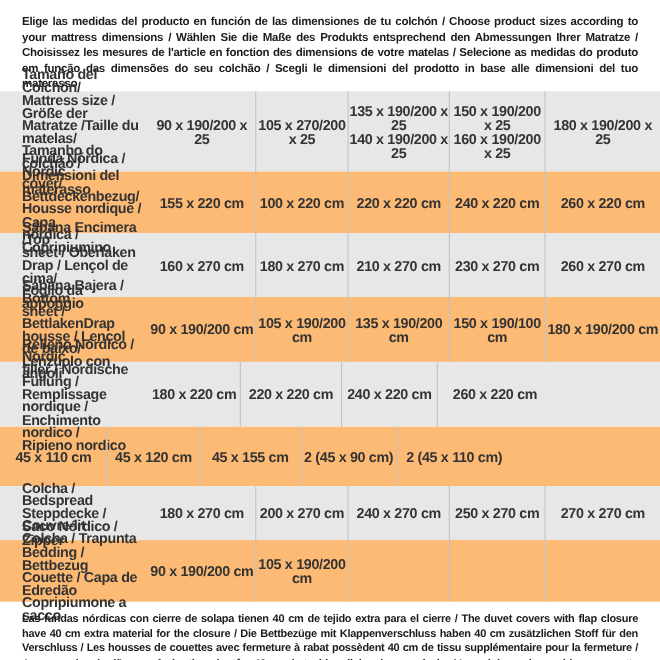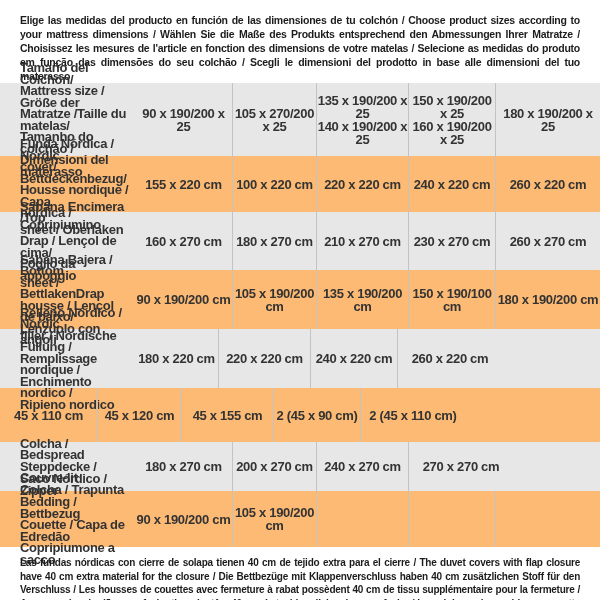--- a/index.html
+++ b/index.html
@@ -152,20 +152,21 @@
         <div class="cell value-cell vc4">2 (45 x 90 cm)</div>
         <div class="cell value-cell vc5">2 (45 x 110 cm)</div>
       </div>
       <div class="trow shade">
         <div class="cell label-cell">Colcha / Bedspread
 Steppdecke / Couvre-lit
 Colcha / Trapunta</div>
         <div class="cell value-cell vc1">180 x 270 cm</div>
         <div class="cell value-cell vc2">200 x 270 cm</div>
         <div class="cell value-cell vc3">240 x 270 cm</div>
+        <div class="cell value-cell vc4">250 x 270 cm</div>
         <div class="cell value-cell vc5">270 x 270 cm</div>
       </div>
       <div class="trow">
         <div class="cell label-cell">Saco Nórdico / Zipper
 Bedding / Bettbezug
 Couette  / Capa de Edredão
 Copripiumone a sacco</div>
         <div class="cell value-cell vc1">90 x 190/200 cm</div>
         <div class="cell value-cell vc2">105 x 190/200 cm</div>
         <div class="cell value-cell vc3"></div>

